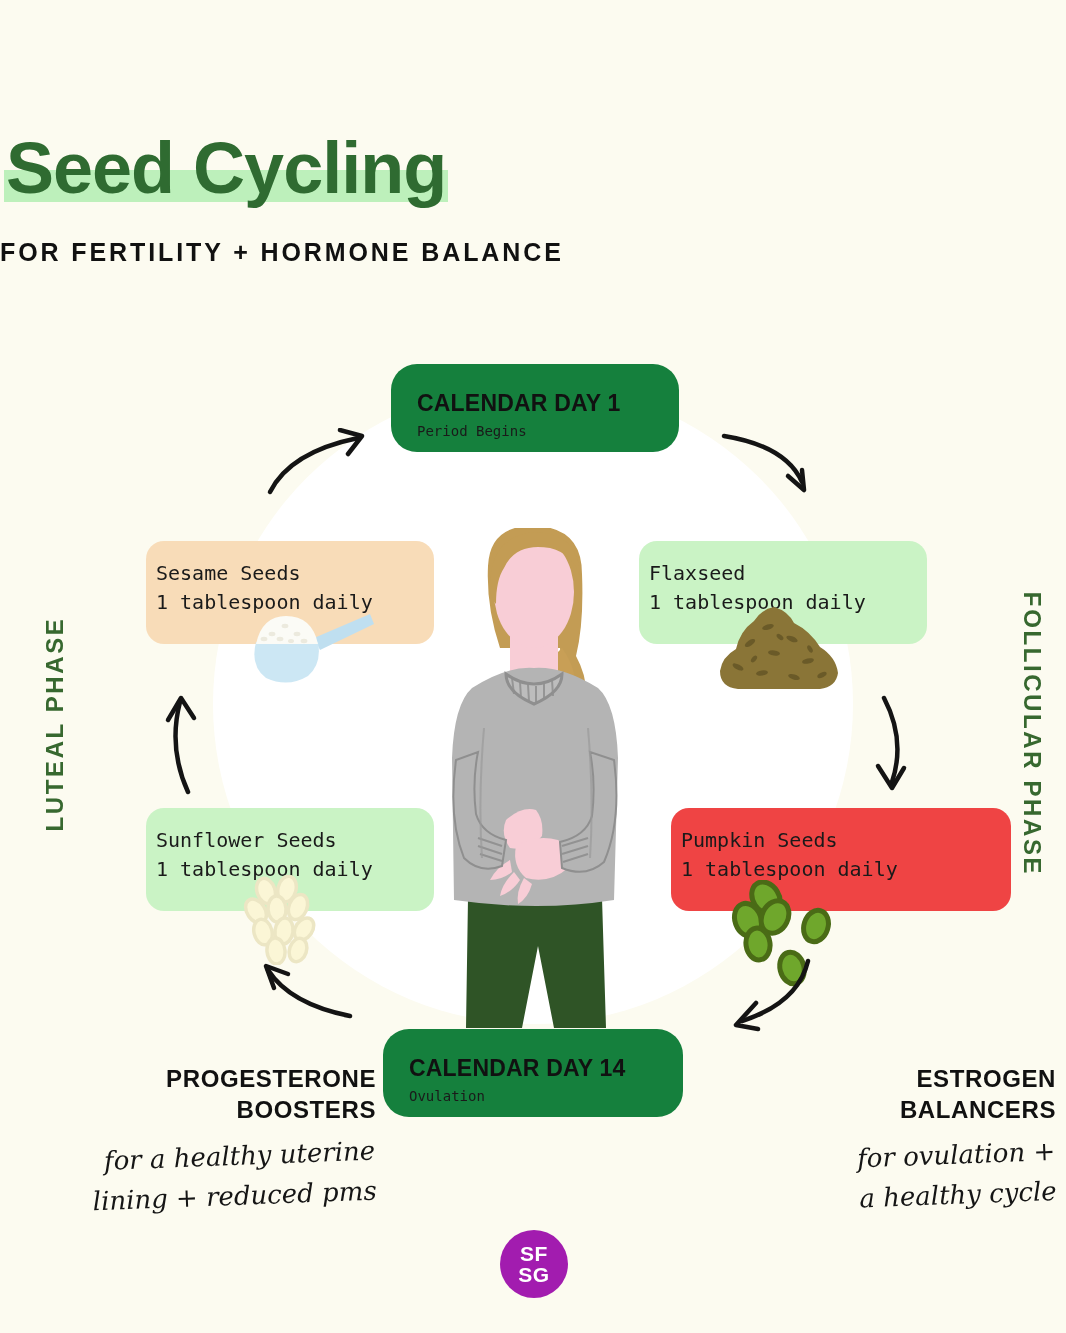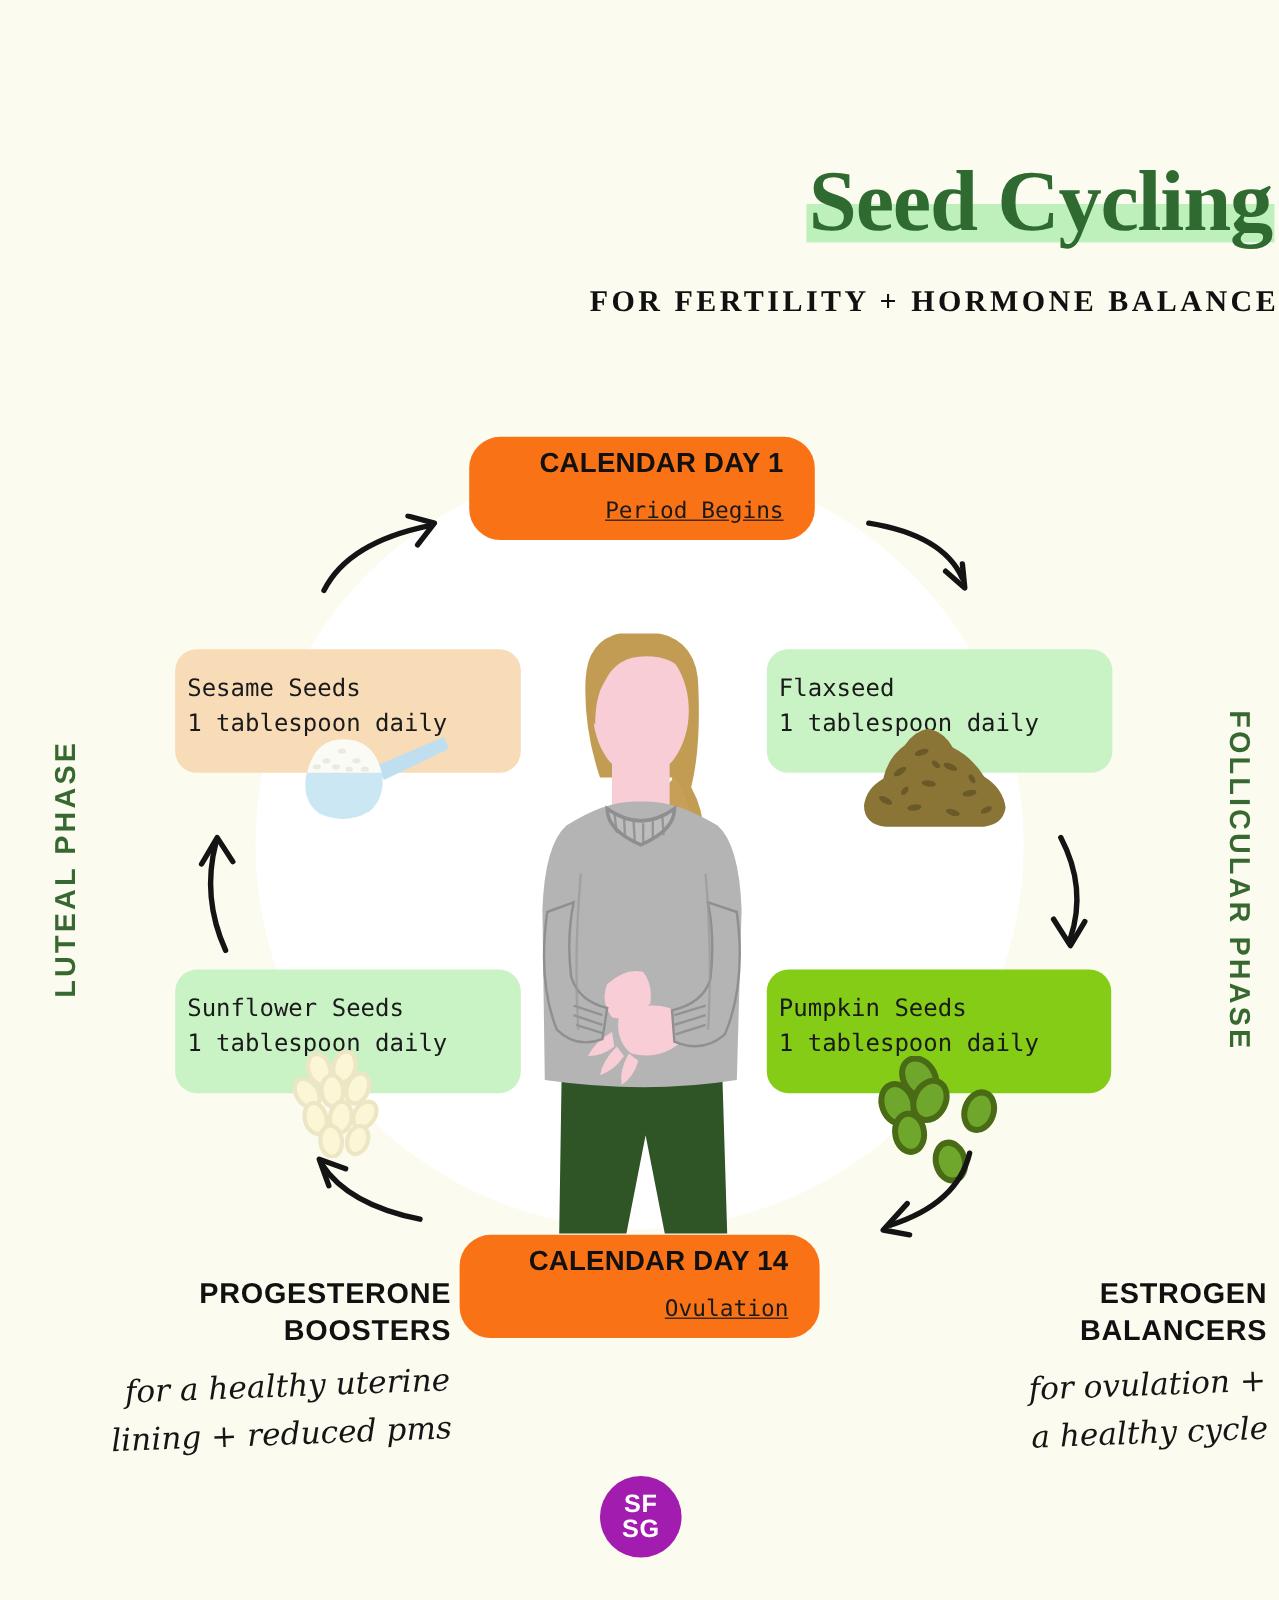--- a/index.html
+++ b/index.html
@@ -12,22 +12,21 @@
     position: relative;
     overflow: hidden;
   }
 
   
   .header {
     position: absolute;
     top: 132px;
     left: 0;
     width: 100%;
-    text-align: right;
-    font-family: Liberation Serif, serif;
+    text-align: left;
   }
   .title-wrap {
     display: inline-block;
     position: relative;
     padding: 0 6px;
   }
   .title-hl {
     position: absolute;
     left: 4px;
     right: 4px;
@@ -67,60 +66,59 @@
     top: 384px;
     width: 640px;
     height: 640px;
     border-radius: 50%;
     background: #ffffff;
   }
 
   
   .badge {
     position: absolute;
-    background: #f97316;
+    background: #15803d;
     border-radius: 26px;
-    text-align: right;
-    padding: 8px 26px 12px;
+    text-align: left;
+    padding: 26px 26px 12px;
   }
   .badge-day1 { left: 391px; top: 364px; width: 288px; }
   .badge-day14 { left: 383px; top: 1029px; width: 300px; }
   .badge-title {
     font-size: 23px;
     font-weight: 700;
     letter-spacing: 0.2px;
     color: #111;
     line-height: 1.18;
   }
   .badge-sub {
     font-family: "DejaVu Sans Mono", monospace;
-    font-size: 19px;
+    font-size: 14px;
     color: #1a1a1a;
-    margin-top: 16px;
+    margin-top: 6px;
     line-height: 1.2;
-    text-decoration: underline;
   }
 
   
   .card {
     position: absolute;
     border-radius: 18px;
     padding: 18px 10px 12px;
   }
   .card-label {
     font-family: "DejaVu Sans Mono", monospace;
     font-size: 20px;
     color: #1a1a1a;
     line-height: 1.45;
     white-space: pre-line;
   }
   .card-sesame   { left: 146px; top: 541px; width: 288px; height: 103px; background: #f8dcb8; }
   .card-flax     { left: 639px; top: 541px; width: 288px; height: 103px; background: #caf3c5; }
   .card-sunflower{ left: 146px; top: 808px; width: 288px; height: 103px; background: #caf3c5; }
-  .card-pumpkin  { left: 639px; top: 808px; width: 287px; height: 103px; background: #84cc16; }
+  .card-pumpkin  { left: 671px; top: 808px; width: 340px; height: 103px; background: #ef4444; }
 
   .seed-art {
     position: absolute;
     pointer-events: none;
   }
   .art-sesame   { left: 228px; top: 608px; width: 150px; height: 85px; }
   .art-flax     { left: 710px; top: 605px; width: 140px; height: 90px; }
   .art-sunflower{ left: 232px; top: 875px; width: 115px; height: 90px; }
   .art-pumpkin  { left: 718px; top: 880px; width: 130px; height: 115px; }
 

